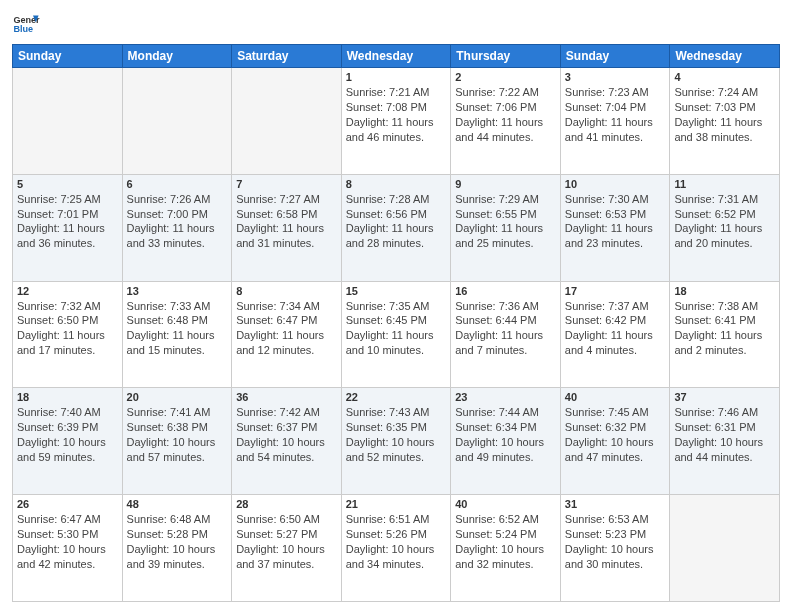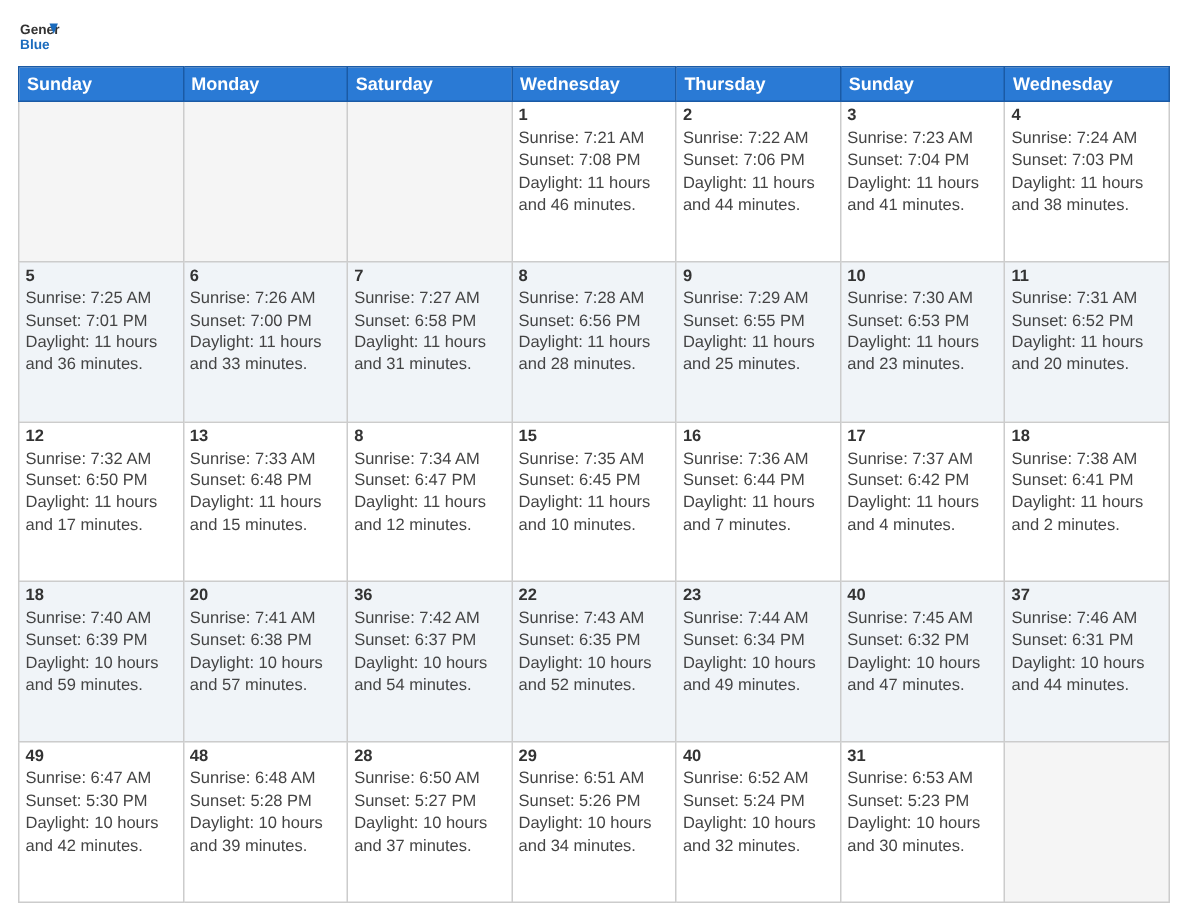--- a/index.html
+++ b/index.html
@@ -228,33 +228,33 @@
             <div class="day-number">40</div>
             <div class="day-info">Sunrise: 7:45 AM<br>Sunset: 6:32 PM<br>Daylight: 10 hours and 47 minutes.</div>
           </td>
           <td>
             <div class="day-number">37</div>
             <div class="day-info">Sunrise: 7:46 AM<br>Sunset: 6:31 PM<br>Daylight: 10 hours and 44 minutes.</div>
           </td>
         </tr>
         <tr>
           <td>
-            <div class="day-number">49</div>
+            <div class="day-number">26</div>
             <div class="day-info">Sunrise: 6:47 AM<br>Sunset: 5:30 PM<br>Daylight: 10 hours and 42 minutes.</div>
           </td>
           <td>
             <div class="day-number">48</div>
             <div class="day-info">Sunrise: 6:48 AM<br>Sunset: 5:28 PM<br>Daylight: 10 hours and 39 minutes.</div>
           </td>
           <td>
             <div class="day-number">28</div>
             <div class="day-info">Sunrise: 6:50 AM<br>Sunset: 5:27 PM<br>Daylight: 10 hours and 37 minutes.</div>
           </td>
           <td>
-            <div class="day-number">29</div>
+            <div class="day-number">21</div>
             <div class="day-info">Sunrise: 6:51 AM<br>Sunset: 5:26 PM<br>Daylight: 10 hours and 34 minutes.</div>
           </td>
           <td>
             <div class="day-number">40</div>
             <div class="day-info">Sunrise: 6:52 AM<br>Sunset: 5:24 PM<br>Daylight: 10 hours and 32 minutes.</div>
           </td>
           <td>
             <div class="day-number">31</div>
             <div class="day-info">Sunrise: 6:53 AM<br>Sunset: 5:23 PM<br>Daylight: 10 hours and 30 minutes.</div>
           </td>

